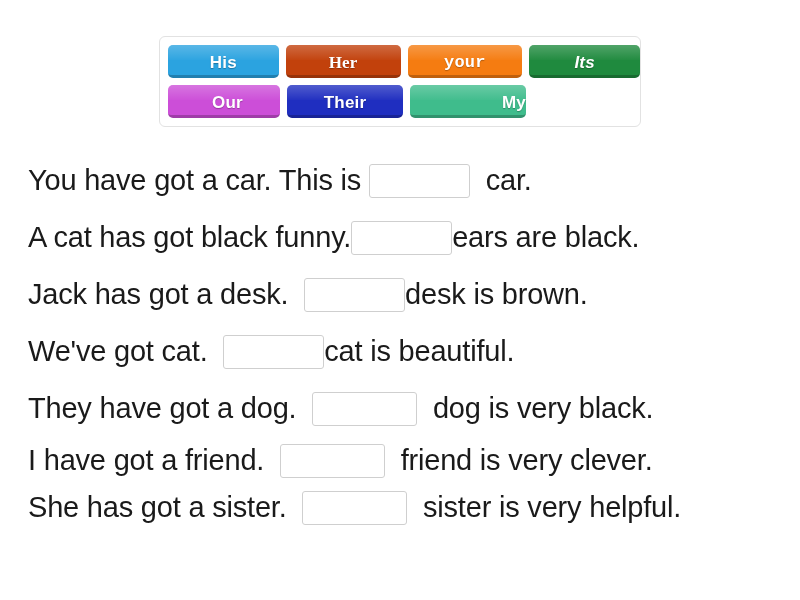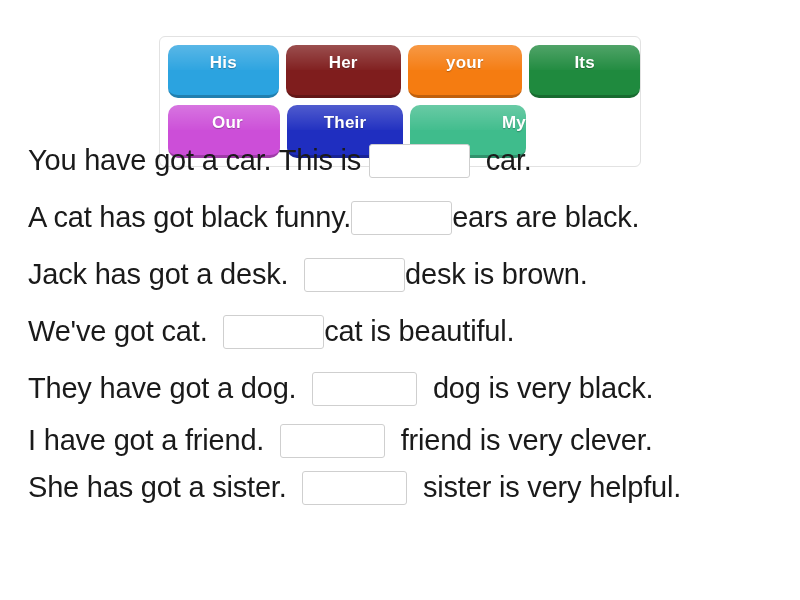--- a/index.html
+++ b/index.html
@@ -30,23 +30,23 @@
   }
   .wordbank-row {
     display: flex;
     gap: 7px;
     margin-bottom: 7px;
   }
   .wordbank-row:last-child {
     margin-bottom: 0;
   }
   .tile {
-    height: 53px;
+    height: 33px;
     line-height: 36px;
-    border-radius: 10px;
+    border-radius: 5px;
     text-align: center;
     color: #ffffff;
     font-size: 17px;
     font-weight: bold;
     letter-spacing: 0.2px;
     text-shadow: 0 1px 1px rgba(0,0,0,0.28);
     box-sizing: border-box;
     user-select: none;
     cursor: pointer;
     position: relative;
@@ -55,31 +55,31 @@
     content: "";
     position: absolute;
     left: 0; right: 0; top: 0;
     height: 50%;
     border-radius: 5px 5px 0 0;
     background: linear-gradient(to bottom, rgba(255,255,255,0.22), rgba(255,255,255,0.02));
     pointer-events: none;
   }
   .tile-w-his   { width: 112px; }
   .tile-w-her   { width: 116px; }
-  .tile-w-your  { width: 116px; }
-  .tile-w-its   { width: 112px; }
+  .tile-w-your  { width: 116px; font-family: Liberation Mono, monospace; }
+  .tile-w-its   { width: 112px; font-style: italic; }
   .tile-w-our   { width: 112px; padding-left: 7px; }
   .tile-w-their { width: 116px; }
   .tile-w-my    { width: 116px; text-align: right; }
 
   
   .sentences {
     position: absolute;
     left: 28px;
-    top: 132px;
+    top: 152px;
     width: 760px;
   }
   .sentence {
     display: flex;
     align-items: center;
     font-size: 29px;
     letter-spacing: -0.2px;
     white-space: pre;
     height: 57px;
   }
@@ -103,21 +103,21 @@
   .txt {
     display: inline-block;
   }
 </style>
 </head>
 <body>
 
 <div class="wordbank">
   <div class="wordbank-row">
     <div class="tile tile-w-his" style="background: rgb(43, 163, 224); border-bottom: 3px solid rgba(0, 0, 0, 0.22);">His</div>
-    <div class="tile tile-w-her" style="background: #7f1d1d; border-bottom: 3px solid rgba(0, 0, 0, 0.22);">Her</div>
+    <div class="tile tile-w-her" style="background: #c2410c; border-bottom: 3px solid rgba(0, 0, 0, 0.22); font-family: Liberation Serif, serif;">Her</div>
     <div class="tile tile-w-your" style="background: rgb(245, 124, 17); border-bottom: 3px solid rgba(0, 0, 0, 0.22);">your</div>
     <div class="tile tile-w-its" style="background: rgb(31, 138, 62); border-bottom: 3px solid rgba(0, 0, 0, 0.22);">Its</div>
   </div>
   <div class="wordbank-row">
     <div class="tile tile-w-our" style="background: rgb(204, 78, 216); border-bottom: 3px solid rgba(0, 0, 0, 0.22);">Our</div>
     <div class="tile tile-w-their" style="background: rgb(31, 46, 192); border-bottom: 3px solid rgba(0, 0, 0, 0.22);">Their</div>
     <div class="tile tile-w-my" style="background: rgb(63, 188, 140); border-bottom: 3px solid rgba(0, 0, 0, 0.22);">My</div>
   </div>
 </div>
 

